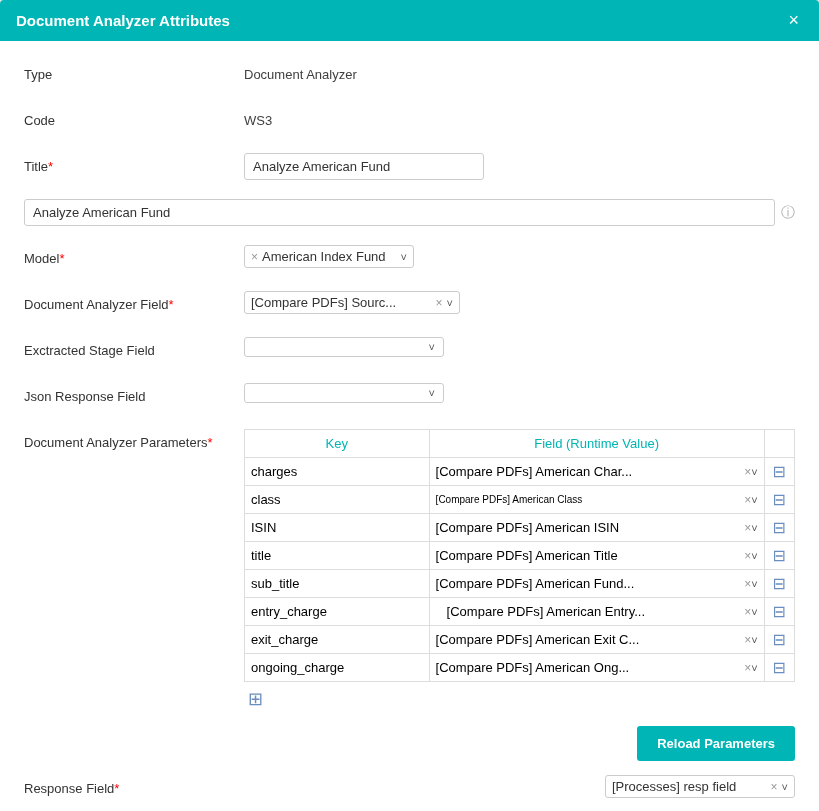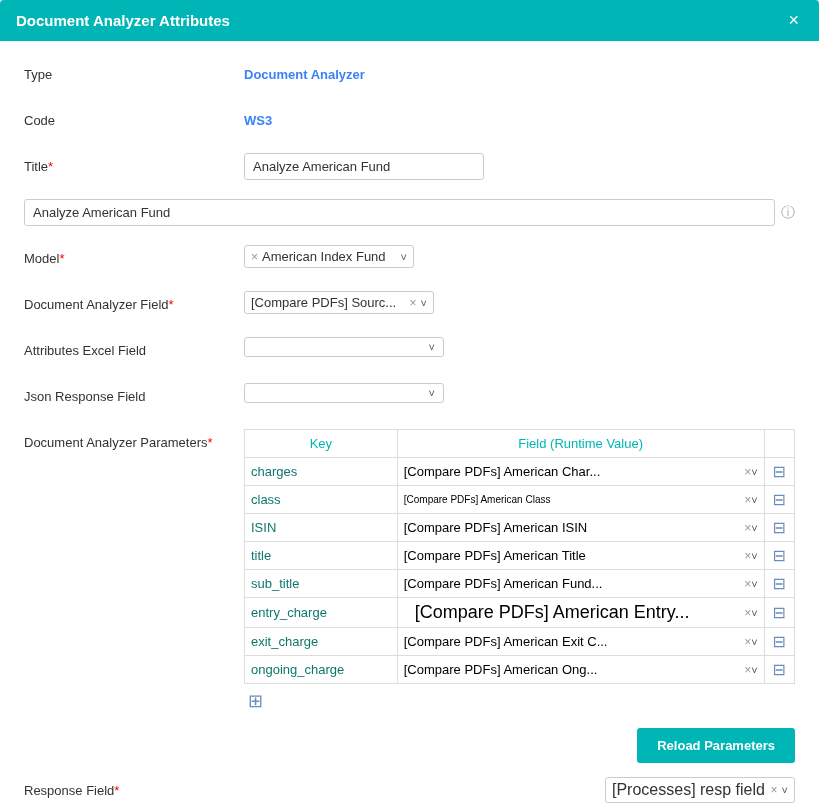--- a/index.html
+++ b/index.html
@@ -5,37 +5,37 @@
     * { box-sizing: border-box; margin: 0; padding: 0; font-family: Arial, sans-serif; font-size: 13px; }
     body { background: #f0f0f0; display: flex; justify-content: center; align-items: center; min-height: 100vh; }
     .modal { width: 819px; background: #fff; border-radius: 4px; overflow: hidden; box-shadow: 0 4px 20px rgba(0,0,0,0.3); }
     .modal-header { background: #00b5b5; color: #fff; padding: 10px 16px; display: flex; justify-content: space-between; align-items: center; }
     .modal-header-title { font-size: 15px; font-weight: bold; }
     .close-btn { background: none; border: none; color: #fff; font-size: 18px; cursor: pointer; padding: 0 4px; }
     .modal-body { padding: 20px 24px; }
     .form-row { display: flex; align-items: flex-start; margin-bottom: 14px; min-height: 32px; }
     .form-label { width: 220px; min-width: 220px; color: #333; padding-top: 6px; font-size: 13px; }
     .required { color: red; }
-    .form-value { flex: 1; color: #3b82f6; padding-top: 6px; font-weight: bold; }
+    .form-value { flex: 1; color: #404040; padding-top: 6px; }
     .form-input { border: 1px solid #ccc; border-radius: 3px; padding: 5px 8px; font-size: 13px; width: 240px; color: #333; }
     .form-input-wide { width: 100%; border: 1px solid #ccc; border-radius: 3px; padding: 5px 8px; font-size: 13px; color: #333; }
     .parent-stage-wrap { display: flex; align-items: center; gap: 6px; flex: 1; }
     .info-icon { color: #aaa; font-size: 14px; cursor: pointer; }
     .select-wrap { display: flex; align-items: center; border: 1px solid #ccc; border-radius: 3px; padding: 3px 6px; background: #fff; font-size: 13px; color: #333; }
     .select-wrap .x-btn { color: #999; cursor: pointer; margin-right: 4px; font-size: 12px; }
     .select-wrap .chevron { color: #555; font-size: 11px; }
     .select-model { width: 170px; }
-    .select-doc-field { width: 190px; align-items: center; }
+    .select-doc-field { width: 216px; align-items: center; }
     .dropdown-only { border: 1px solid #ccc; border-radius: 3px; padding: 3px 8px; background: #fff; font-size: 13px; color: #333; display: flex; align-items: center; justify-content: space-between; width: 200px; cursor: pointer; }
     .dropdown-only .chevron { color: #555; font-size: 11px; }
     .params-section { flex: 1; }
     .params-table { width: 100%; border-collapse: collapse; border: 1px solid #ddd; }
     .params-table th { background: #fff; color: #00b5b5; border: 1px solid #ddd; padding: 6px 10px; font-weight: normal; text-align: center; }
     .params-table td { border: 1px solid #ddd; padding: 4px 6px; vertical-align: middle; }
-    .key-cell { color: #0f766e; padding-left: 10px; min-width: 130px; }
+    .key-cell { color: #000000; padding-left: 10px; min-width: 130px; }
     .field-cell { display: flex; align-items: center; gap: 0; }
     .minus-btn { background: none; border: none; cursor: pointer; color: #6c8ebf; font-size: 16px; padding: 0 2px; }
     .add-btn { background: none; border: none; cursor: pointer; color: #6c8ebf; font-size: 18px; padding: 2px 4px; }
     .reload-wrap { display: flex; justify-content: flex-end; margin-top: 10px; }
     .reload-btn { background: #00b5b5; color: #fff; border: none; border-radius: 3px; padding: 10px 20px; font-size: 13px; cursor: pointer; font-weight: bold; }
     .response-row { margin-top: 14px; justify-content: space-between; }
     .resp-select { width: 190px; }
     .x-btn-small { color: #999; font-size: 12px; cursor: pointer; margin-right: 4px; }
   </style>
 </head>
@@ -88,21 +88,21 @@
         <span>Document Analyzer Field</span><span class="required">*</span>
       </div>
       <div class="select-wrap select-doc-field">
         <span style="flex:1; font-size:13px;">[Compare PDFs] Sourc...</span>
         <span class="x-btn">×</span>
         <span class="chevron">˅</span>
       </div>
     </div>
 
     <div class="form-row">
-      <div class="form-label">Attributes Excel Field</div>
+      <div class="form-label">Exctracted Stage Field</div>
       <div class="dropdown-only">
         <span></span>
         <span class="chevron">˅</span>
       </div>
     </div>
 
     <div class="form-row">
       <div class="form-label">Json Response Field</div>
       <div class="dropdown-only">
         <span></span>
@@ -186,21 +186,21 @@
       </div>
     </td>
     <td style="text-align:center;">
       <button class="minus-btn">⊟</button>
     </td>
   </tr>
               <tr>
     <td class="key-cell">entry_charge</td>
     <td>
       <div class="field-cell">
-        <span style="flex:1; font-size:18px;margin-left:11px;">[Compare PDFs] American Entry...</span>
+        <span style="flex:1; font-size:13px;margin-left:11px;">[Compare PDFs] American Entry...</span>
         <span style="color:#999; font-size:12px; cursor:pointer;">×</span>
         <span style="color:#555; font-size:11px; cursor:pointer;">˅</span>
       </div>
     </td>
     <td style="text-align:center;">
       <button class="minus-btn">⊟</button>
     </td>
   </tr>
               <tr>
     <td class="key-cell">exit_charge</td>
@@ -237,20 +237,20 @@
           <button class="reload-btn">Reload Parameters</button>
         </div>
       </div>
     </div>
 
     <div class="form-row response-row">
       <div class="form-label">
         <span>Response Field</span><span class="required">*</span>
       </div>
       <div class="select-wrap resp-select">
-        <span style="flex:1; font-size:16px;">[Processes] resp field</span>
+        <span style="flex:1; font-size:13px;">[Processes] resp field</span>
         <span class="x-btn-small">×</span>
         <span class="chevron">˅</span>
       </div>
     </div>
 
   </div>
 </div>
 
 </body></html>

